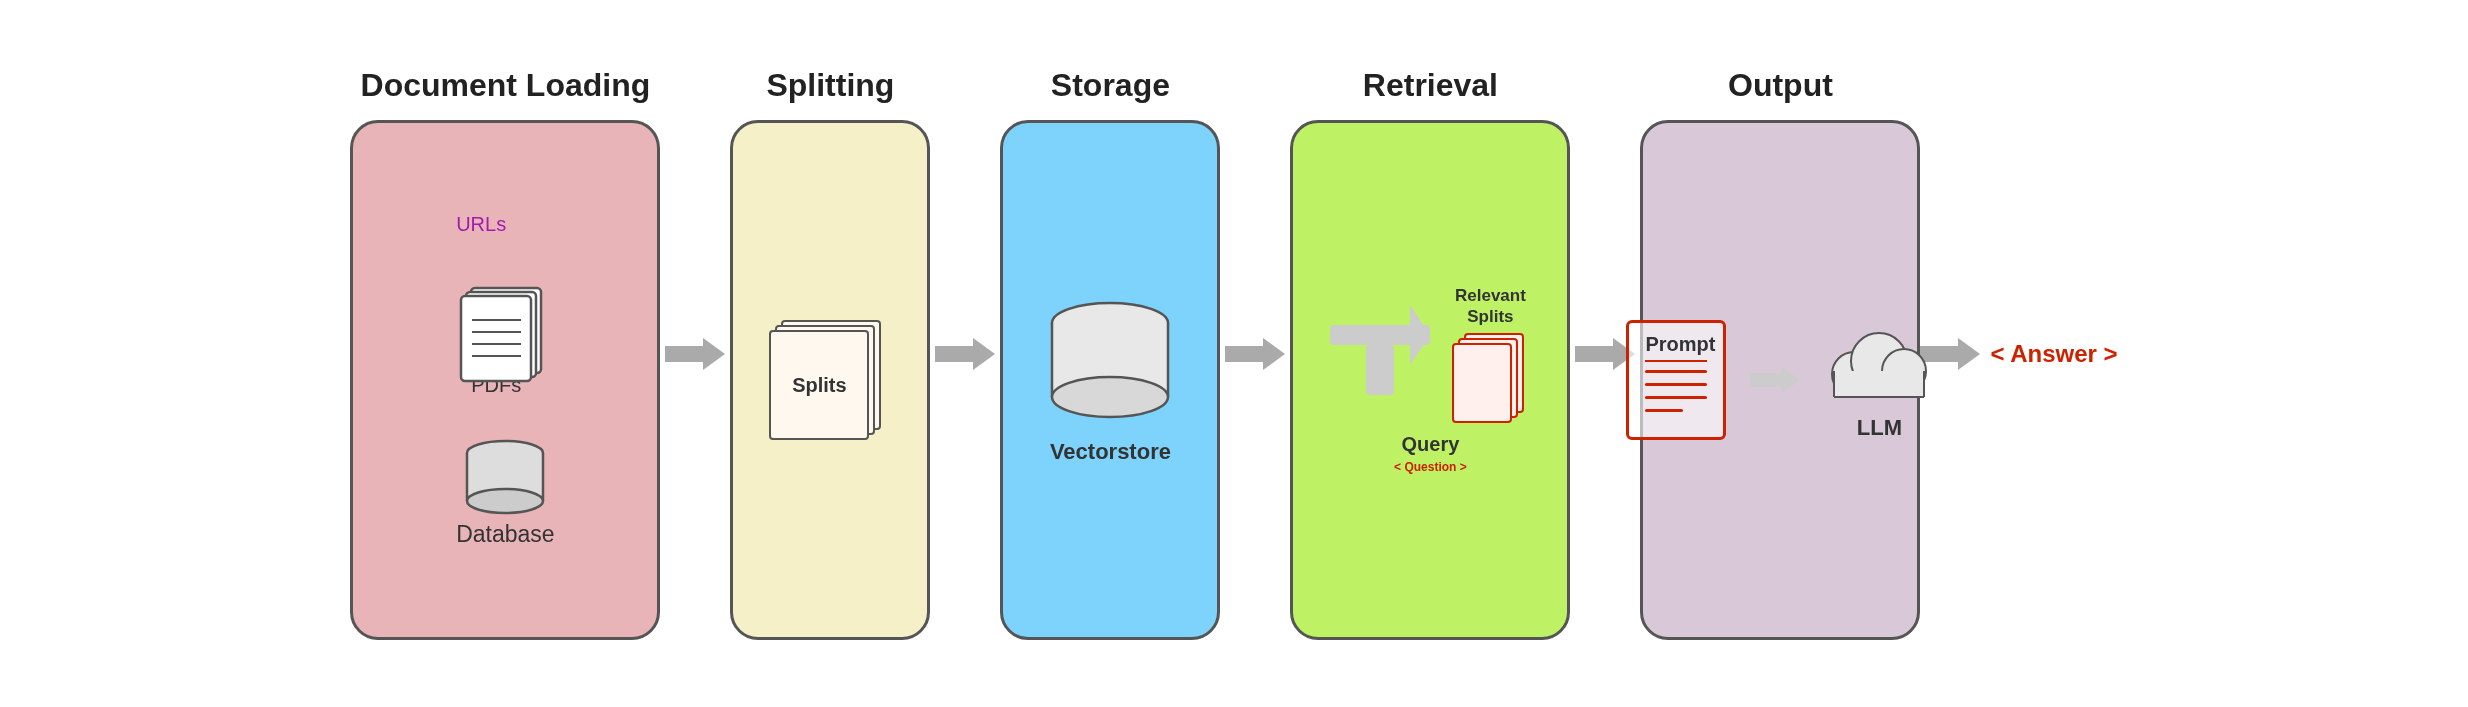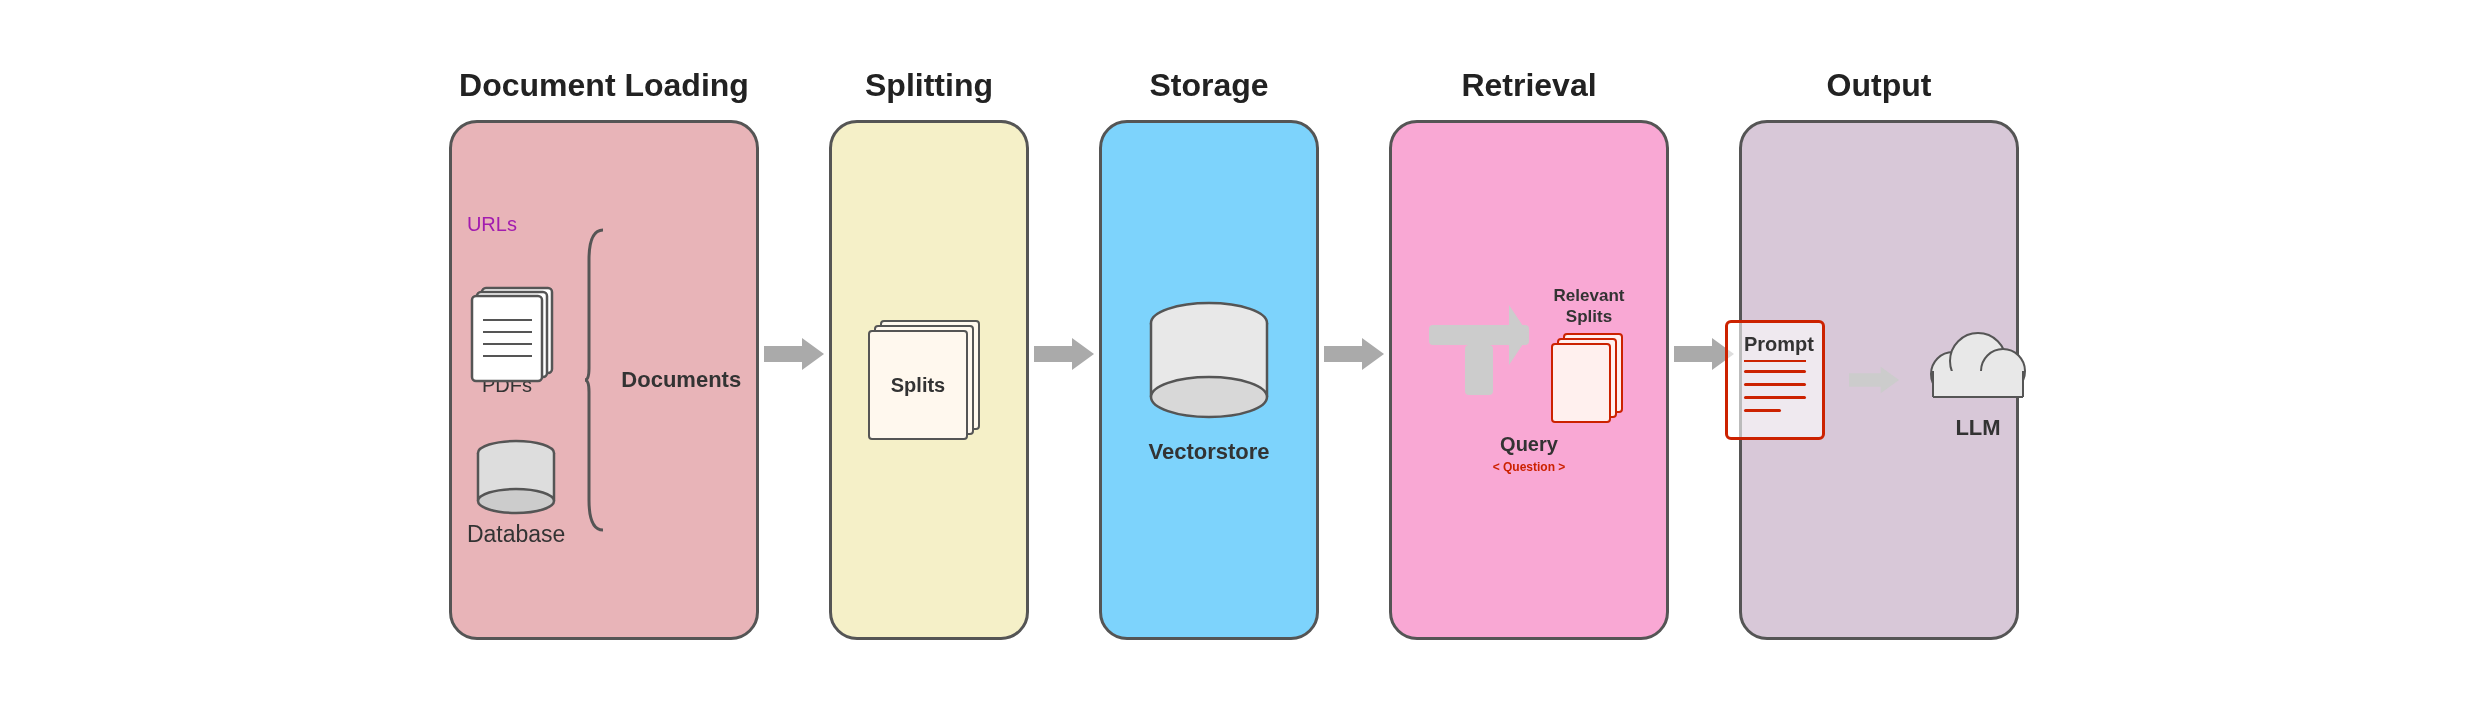--- a/index.html
+++ b/index.html
@@ -58,21 +58,21 @@
     }
     
     .box-store {
       background: #7dd3fc;
       width: 220px;
       height: 520px;
       padding: 20px;
     }
     
     .box-retrieval {
-      background: #f9a8d4;
+      background: #bef264;
       width: 280px;
       height: 520px;
       padding: 20px;
     }
     
     .box-output {
       background: #d8c8d8;
       width: 280px;
       height: 520px;
       padding: 20px;
@@ -263,26 +263,20 @@
               <ellipse cx="45" cy="16" rx="38" ry="12" fill="#ddd" stroke="#555" stroke-width="2.5"></ellipse>
               <rect x="7" y="16" width="76" height="48" fill="#ddd" stroke="none"></rect>
               <line x1="7" y1="16" x2="7" y2="64" stroke="#555" stroke-width="2.5"></line>
               <line x1="83" y1="16" x2="83" y2="64" stroke="#555" stroke-width="2.5"></line>
               <ellipse cx="45" cy="64" rx="38" ry="12" fill="#ccc" stroke="#555" stroke-width="2.5"></ellipse>
             </svg>
             <div style="font-size:23px;color:#333;">Database</div>
           </div>
         </div>
 
-        <div style="display:flex;align-items:center;">
-          <svg width="30" height="320" viewBox="0 0 30 320">
-            <path d="M 20 10 Q 6 10 6 40 L 6 148 Q 6 160 2 160 Q 6 160 6 172 L 6 280 Q 6 310 20 310" fill="none" stroke="#555" stroke-width="3"></path>
-          </svg>
-          <div class="documents-label">Documents</div>
-        </div>
       </div>
     </div>
   </div>
 
   <div class="arrow">
     <svg viewBox="0 0 60 40">
       <polygon points="0,12 38,12 38,4 60,20 38,36 38,28 0,28" fill="#aaaaaa"></polygon>
     </svg>
   </div>
 
@@ -399,14 +393,20 @@
             <line x1="10" y1="78" x2="100" y2="78" stroke="#555" stroke-width="2"></line>
             <line x1="10" y1="52" x2="10" y2="78" stroke="#555" stroke-width="2"></line>
             <line x1="100" y1="52" x2="100" y2="78" stroke="#555" stroke-width="2"></line>
           </svg>
           <div class="llm-label">LLM</div>
         </div>
       </div>
     </div>
   </div>
 
+  <div class="final-arrow">
+    <svg width="60" height="40" viewBox="0 0 60 40">
+      <polygon points="0,12 38,12 38,4 60,20 38,36 38,28 0,28" fill="#aaaaaa"></polygon>
+    </svg>
+    <div class="answer-text">&lt; Answer &gt;</div>
+  </div>
 
 </div>
 
 </body></html>

